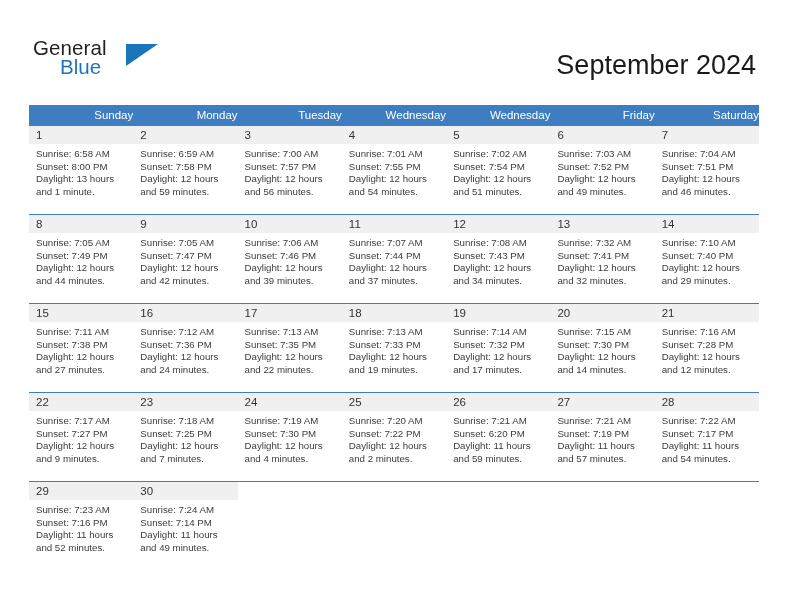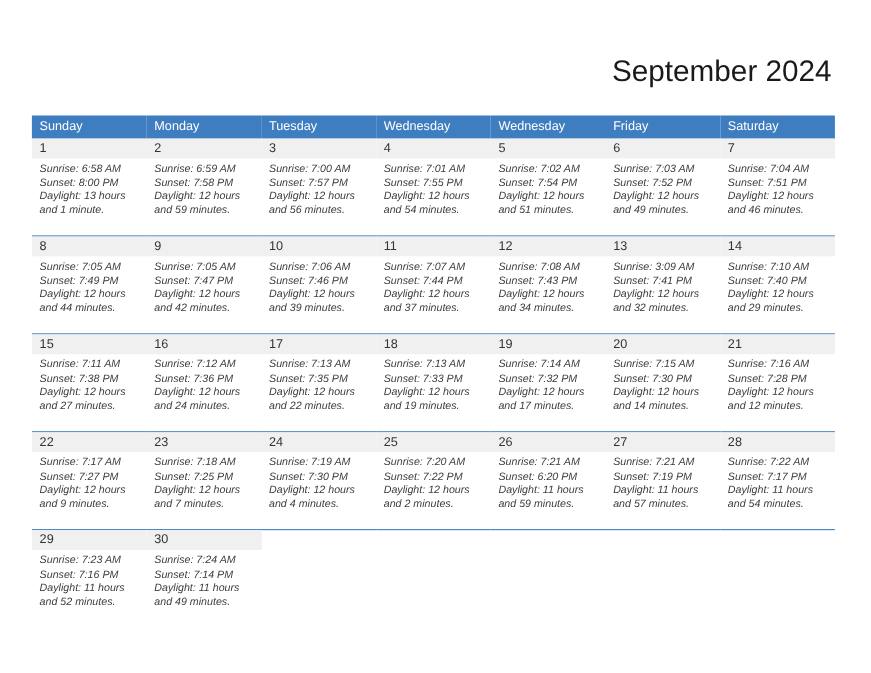--- a/index.html
+++ b/index.html
@@ -90,21 +90,21 @@
     top: 105px;
     width: 730px;
     border-collapse: collapse;
     table-layout: fixed;
   }
   .calendar th {
     background: #3d7dc0;
     color: #ffffff;
     font-weight: normal;
     font-size: 11.5px;
-    text-align: left;
+    text-align: right;
     padding: 4px 0 5px 7px;
     height: 12px;
     border: none;
   }
   .calendar td {
     vertical-align: top;
     padding: 0;
     border: none;
     width: 104.28px;
     height: 88px;
@@ -130,37 +130,41 @@
     box-sizing: border-box;
     font-size: 11.5px;
     color: #333333;
     line-height: 15px;
   }
   .cell-info {
     padding: 4px 6px 0 7px;
     font-size: 9.7px;
     line-height: 12.6px;
     color: #3c3c3c;
-    font-style: italic;
   }
   .cell-info div {
     white-space: nowrap;
   }
   .cell.empty .daynum-bar,
   .cell.empty .cell-info {
     background: transparent;
   }
 </style>
 </head>
 <body>
 
 <div class="page">
 
   <div class="header">
 
+    <div class="logo">
+      <span class="logo-general">General</span>
+      <span class="logo-triangle"></span>
+      <span class="logo-blue">Blue</span>
+    </div>
 
     <div class="title-block">
       <div class="cal-title">September 2024</div>
     </div>
 
   </div>
 
   <table class="calendar">
     <thead>
       <tr>
@@ -308,21 +312,21 @@
               <div>Sunset: 7:43 PM</div>
               <div>Daylight: 12 hours</div>
               <div>and 34 minutes.</div>
             </div>
           </div>
         </td>
         <td>
           <div class="cell filled">
             <div class="daynum-bar">13</div>
             <div class="cell-info">
-              <div>Sunrise: 3:09 AM</div>
+              <div>Sunrise: 7:32 AM</div>
               <div>Sunset: 7:41 PM</div>
               <div>Daylight: 12 hours</div>
               <div>and 32 minutes.</div>
             </div>
           </div>
         </td>
         <td>
           <div class="cell filled">
             <div class="daynum-bar">14</div>
             <div class="cell-info">

